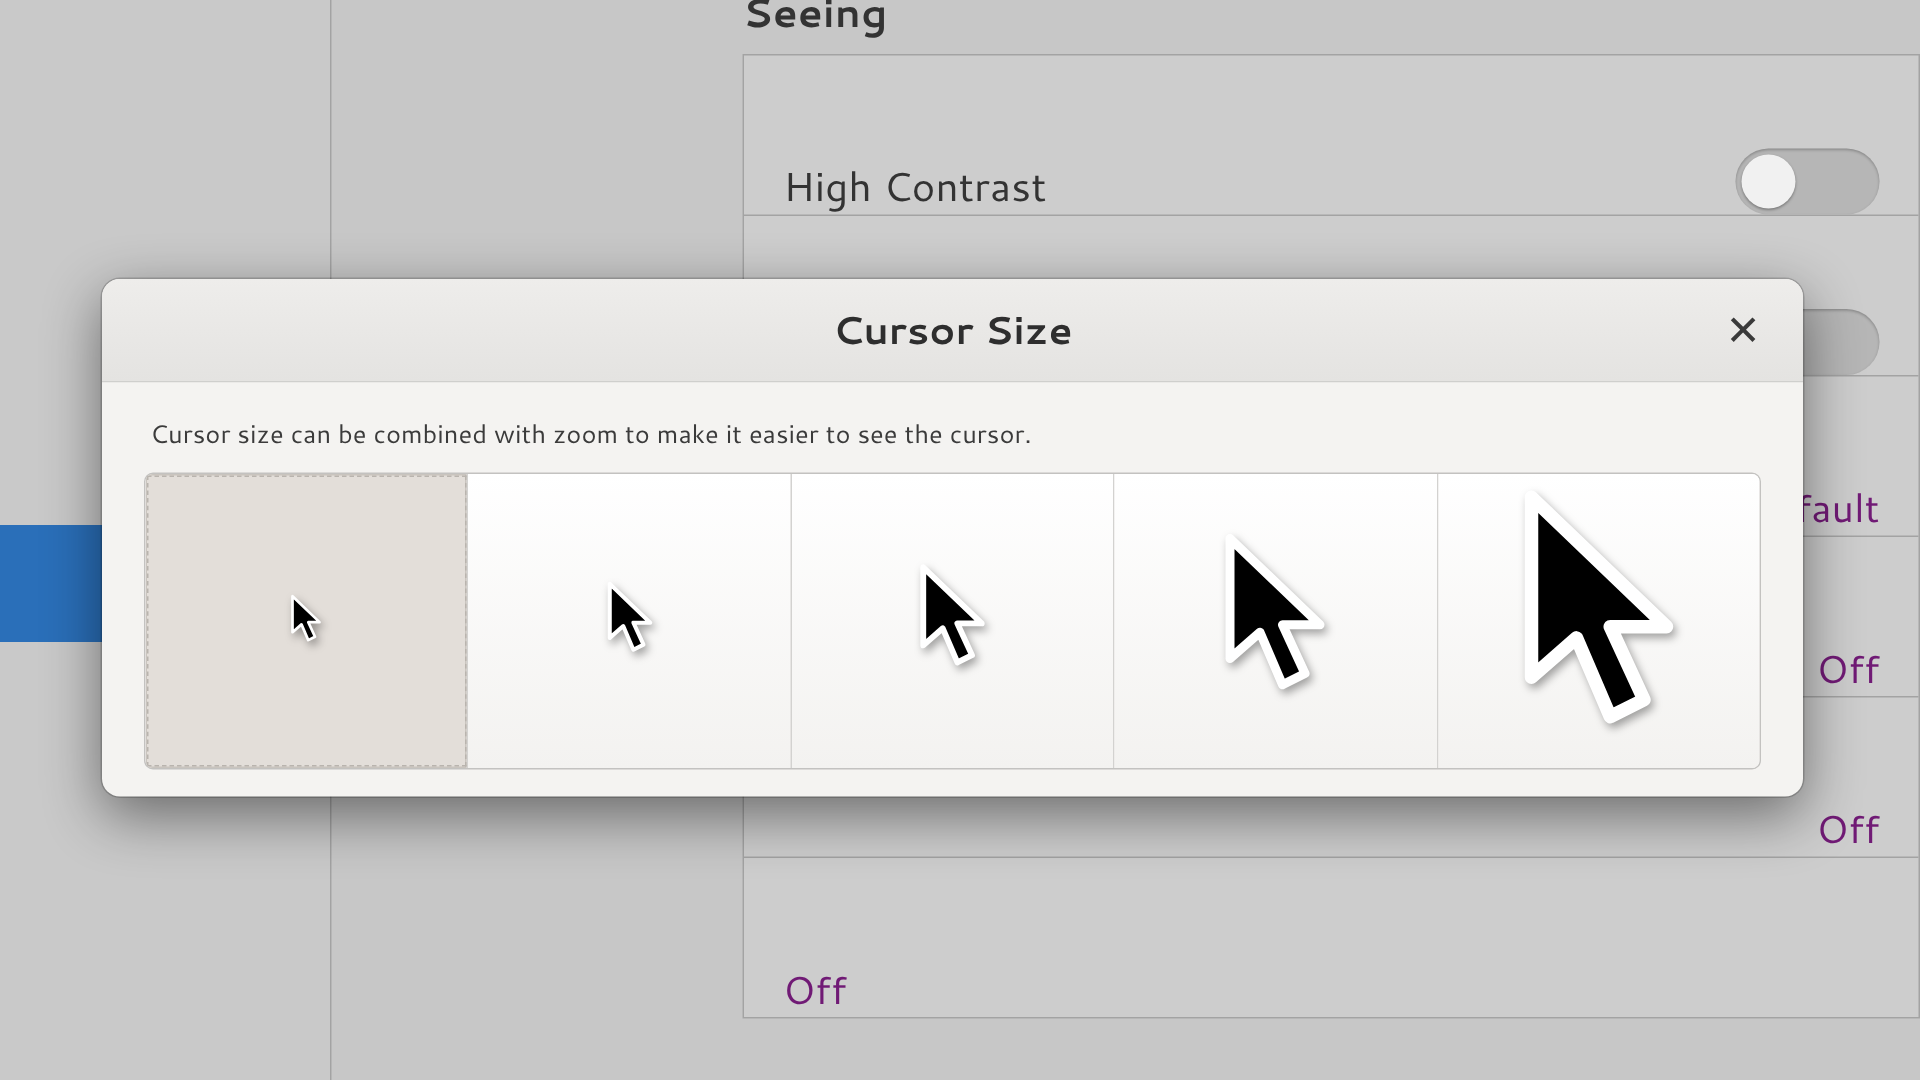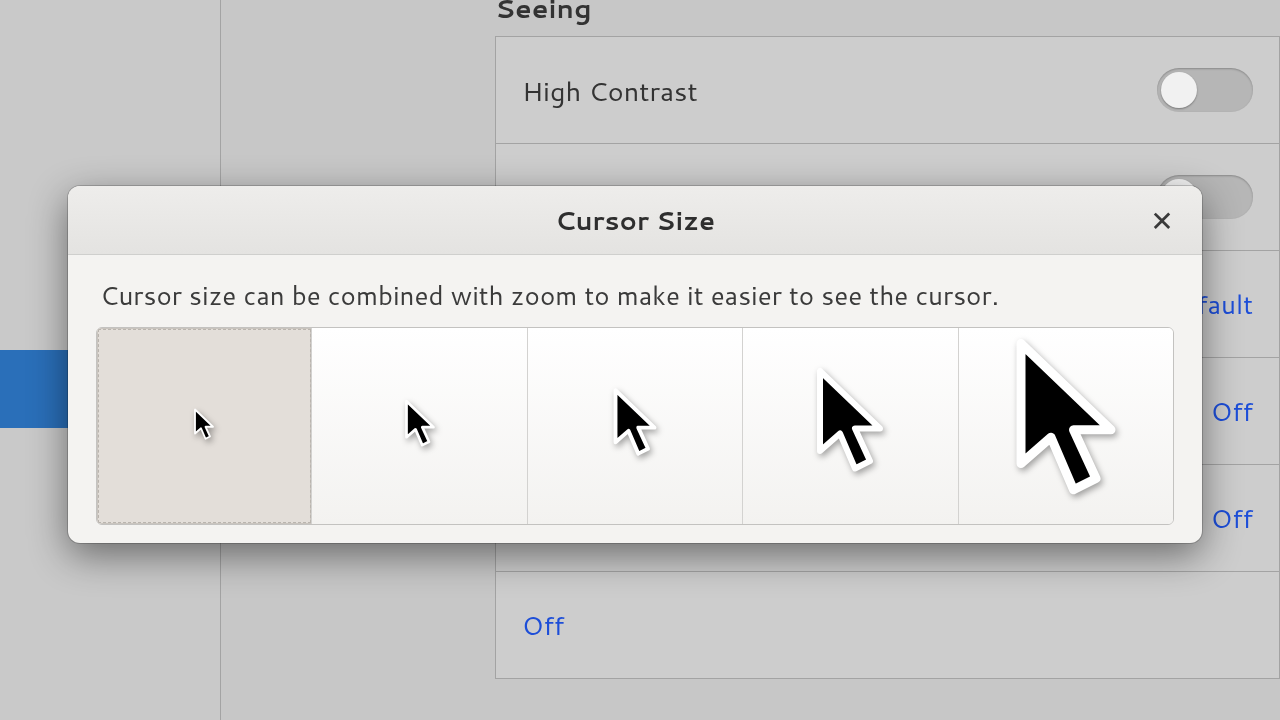--- a/index.html
+++ b/index.html
@@ -9,46 +9,46 @@
   .bg-window{position:absolute;left:0;top:0;width:1280px;height:720px;
     background:#c7c7c7;}
   .bg-sidebar{position:absolute;left:0;top:0;width:220px;height:720px;
     background:#c9c9c9;border-right:1px solid #a3a3a3;}
   .bg-sidebar .sel{position:absolute;left:0;top:350px;width:100%;height:78px;
     background:#2a6fb9;}
   .bg-sidebar .partial{position:absolute;left:0;top:276px;width:100%;height:48px;
     color:#555;font-size:26px;text-align:right;padding-right:8px;box-sizing:border-box;}
   .bg-panel{position:absolute;left:495px;top:36px;right:0;
     border:1px solid #a3a3a3;background:#cdcdcd;}
-  .bg-row{display:flex;align-items:center;justify-content:space-between;
+  .bg-row{display:flex;align-items:flex-end;justify-content:space-between;
     height:106px;padding:0 26px;border-bottom:1px solid #a3a3a3;
     font-size:27px;color:#333;}
   .bg-row:last-child{border-bottom:none;}
   .bg-heading{position:absolute;left:495px;top:-12px;font-size:27px;
     font-weight:600;color:#333;}
   .switch{width:96px;height:44px;border-radius:22px;background:#b6b6b6;
     position:relative;box-shadow:inset 0 1px 2px rgba(0,0,0,.25);}
   .switch::after{content:"";position:absolute;left:4px;top:4px;width:36px;
     height:36px;border-radius:50%;background:#f1f1f1;
     box-shadow:0 1px 2px rgba(0,0,0,.35);}
-  .val-off{font-size:26px;color:#1d4ed8;}
+  .val-off{font-size:26px;color:#701a75;}
   
   .dialog{position:absolute;left:68px;top:186px;width:1134px;
     background:#f4f3f1;border-radius:12px;
     box-shadow:0 12px 38px rgba(0,0,0,.48),0 0 0 1px rgba(0,0,0,.18);}
   .dlg-header{position:relative;height:68px;border-bottom:1px solid #cfcfcd;
     background:linear-gradient(#eeedeb,#e4e3e1);
     border-radius:12px 12px 0 0;display:flex;align-items:center;
     justify-content:center;}
   .dlg-title{font-size:26px;font-weight:700;color:#2e2e2e;}
   .dlg-close{position:absolute;right:20px;top:14px;width:40px;height:40px;
     display:flex;align-items:center;justify-content:center;font-size:28px;
     color:#3a3a3a;cursor:pointer;border-radius:4px;}
   .dlg-body{padding:22px 28px 12px 28px;}
-  .dlg-desc{font-size:26px;color:#3b3b3b;margin:0 0 14px 4px;}
+  .dlg-desc{font-size:17px;color:#3b3b3b;margin:0 0 14px 4px;}
   .sizes{display:flex;border:1px solid #c3c2c0;border-radius:6px;
     overflow:hidden;background:#fcfbf9;margin-bottom:6px;}
   .size-opt{flex:1;height:196px;display:flex;align-items:center;
     justify-content:center;border-right:1px solid #d3d2d0;cursor:pointer;
     background:linear-gradient(#ffffff,#f3f2f0);}
   .size-opt:last-child{border-right:none;}
   .size-opt.selected{background:#e3ded9;box-shadow:inset 0 0 0 1px #c9c4be;
     outline:1px dashed #b9b4ae;outline-offset:-2px;}
   .cursor-svg{display:block;filter:drop-shadow(2px 3px 3px rgba(0,0,0,.35));}
 </style>

